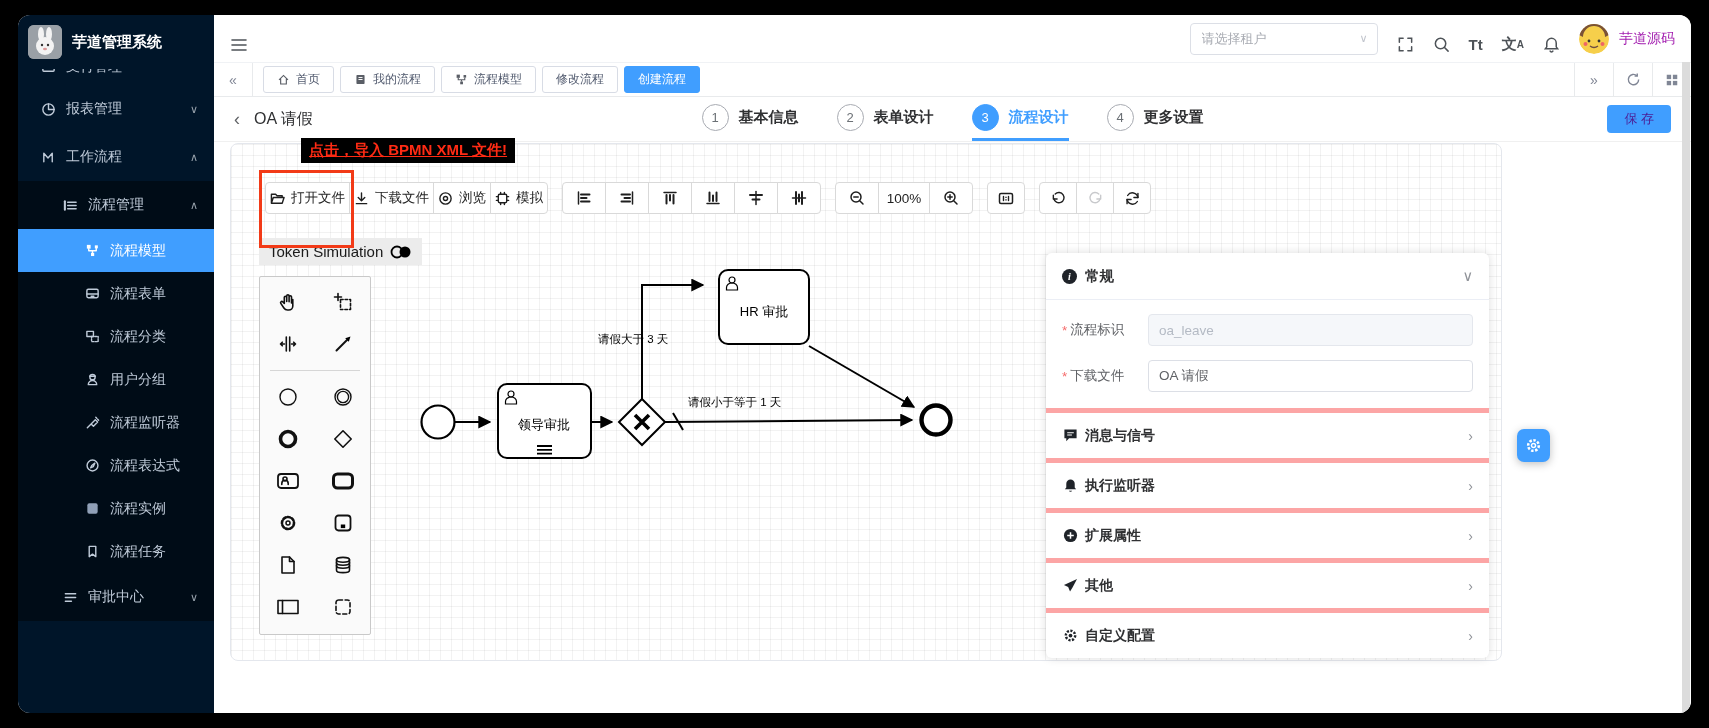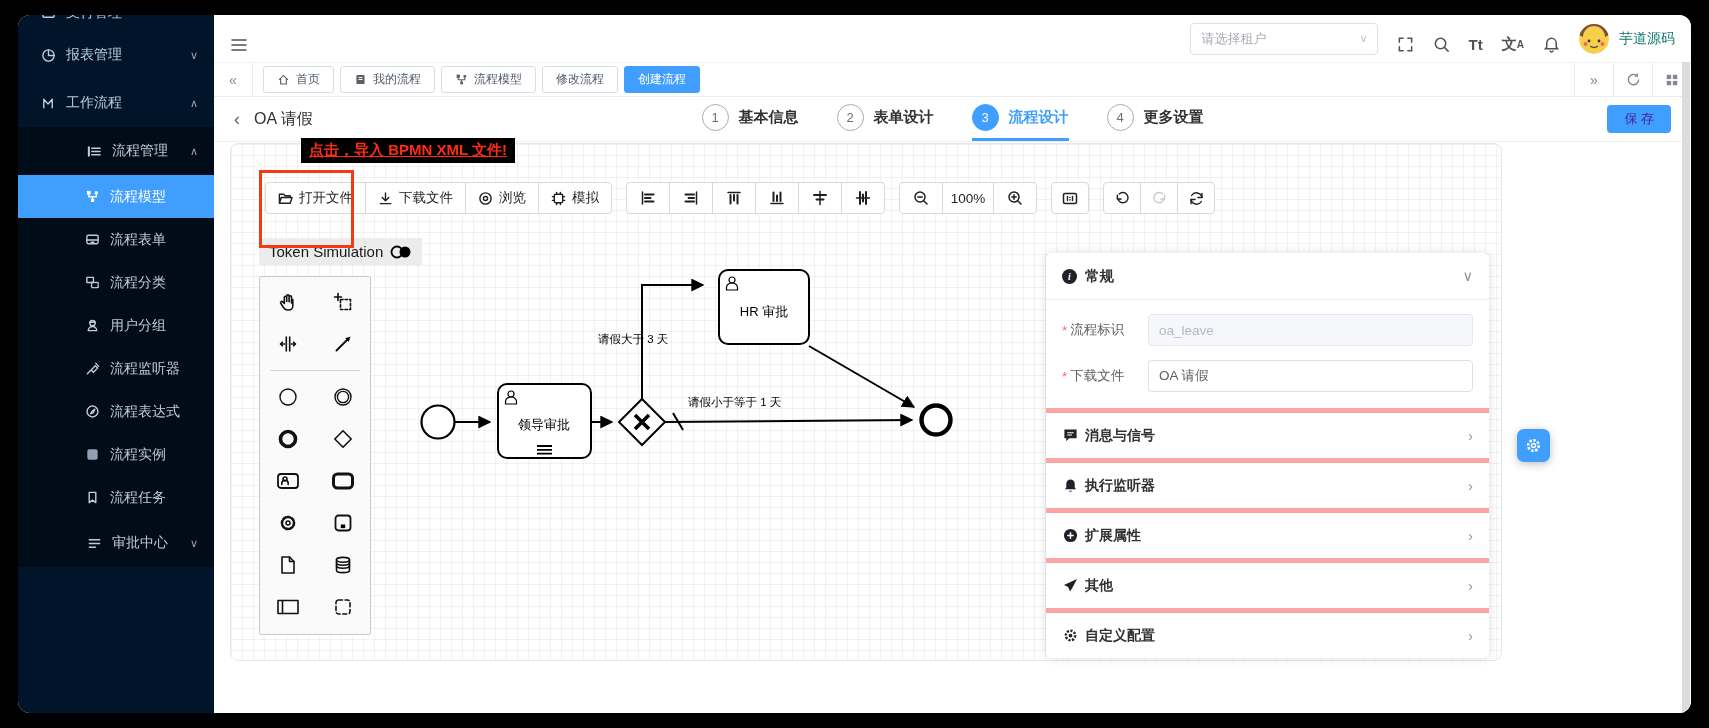--- a/index.html
+++ b/index.html
@@ -10,40 +10,40 @@
   .sidebar{position:absolute;left:0;top:0;width:196px;height:100%;background:#001529;color:#bfcbd9;z-index:3;}
   .logo{display:flex;align-items:center;gap:10px;padding:7px 10px;height:40px;}
   .logo-img{width:34px;height:34px;border-radius:6px;background:#8d939a;flex:0 0 auto;display:flex;align-items:center;justify-content:center;overflow:hidden;}
   .logo-title{color:#fff;font-weight:bold;font-size:15px;white-space:nowrap;}
   .clipwrap{height:16px;overflow:hidden;position:relative;}
   .clipwrap .menu-item{position:absolute;top:-26px;left:0;right:0;}
   .menu-item{height:48px;display:flex;align-items:center;gap:10px;padding:0 16px 0 22px;font-size:14px;cursor:pointer;}
   .menu-item .mi{width:16px;height:16px;flex:0 0 auto;display:inline-flex;align-items:center;justify-content:center;}
   .menu-item .chev{margin-left:auto;font-size:11px;color:#98a3ad;}
   .submenu{background:#000c17;}
-  .menu-item.l2{padding-left:68px;border-radius:9px;}
+  .menu-item.l2{padding-left:44px;border-radius:9px;}
   .menu-item.l3{padding-left:66px;height:43px;}
   .menu-item.active{background:#409eff;color:#fff;}
   .mi svg{stroke:currentColor;fill:none;stroke-width:1.5;stroke-linecap:round;stroke-linejoin:round;}
 
   
   .main{position:absolute;left:196px;top:0;right:0;bottom:0;background:#fff;}
   .topbar{height:47px;display:flex;align-items:center;padding:0 16px;}
   .hamburger svg{stroke:#333;stroke-width:2;}
   .topbar-right{margin-left:auto;display:flex;align-items:center;gap:19px;}
   .tenant{width:168px;height:30px;border:1px solid #dcdfe6;border-radius:4px;display:flex;align-items:center;padding:0 9px;background:#fff;}
   .tenant input{border:none;outline:none;flex:1;font-size:13px;color:#606266;background:transparent;width:10px;font-family:inherit;}
   .tenant input::placeholder{color:#a8abb2;}
   .tenant .chev{color:#c0c4cc;font-size:11px;}
   .ibtn{display:flex;align-items:center;justify-content:center;cursor:pointer;color:#4e5358;margin-top:12px;}
   .ibtn svg{stroke:#4e5358;fill:none;stroke-width:1.6;stroke-linecap:round;}
   .txticon{font-size:15px;font-weight:bold;color:#4e5358;}
   .txticon .sub{font-size:10px;}
   .avatar{width:30px;height:30px;border-radius:50%;overflow:hidden;flex:0 0 auto;}
-  .uname{font-size:14px;color:#0f766e;margin-left:-9px;}
+  .uname{font-size:14px;color:#a21caf;margin-left:-9px;}
 
   .tabbar{height:33px;border-top:1px solid #f0f2f5;border-bottom:1px solid #e8eaec;display:flex;align-items:center;}
   .tseg{width:38px;height:100%;display:flex;align-items:center;justify-content:center;color:#808695;font-size:14px;cursor:pointer;}
   .tseg.l{border-right:1px solid #e8eaec;}
   .tseg.r{border-left:1px solid #e8eaec;}
   .tabs{display:flex;gap:6px;padding:0 10px;flex:1;}
   .tab{height:25px;padding:0 13px;border:1px solid #d8dce5;border-radius:3px;display:flex;align-items:center;gap:6px;font-size:12px;color:#515a6e;background:#fff;cursor:pointer;white-space:nowrap;}
   .tab svg{stroke:#5a5e66;fill:none;stroke-width:1.4;}
   .tab.active{background:#409eff;border-color:#409eff;color:#fff;}
   .tseg svg{stroke:#808695;fill:none;stroke-width:1.5;}
@@ -59,21 +59,21 @@
   .step.active .step-num{background:#409eff;border-color:#409eff;color:#fff;}
   .step.active .step-label{color:#409eff;}
   .save-btn{margin-left:auto;background:#409eff;color:#4c1d95;border:none;border-radius:4px;height:28px;padding:0 17px;font-size:13px;cursor:pointer;font-family:inherit;}
 
   .content{position:absolute;top:126px;left:0;right:0;bottom:0;}
   .card{position:absolute;left:16px;top:2px;width:1270px;height:516px;border:1px solid #e4e7ed;border-radius:8px;background-color:#fff;
     background-image:linear-gradient(rgba(0,0,0,.05) 1px,transparent 1px),linear-gradient(90deg,rgba(0,0,0,.05) 1px,transparent 1px);
     background-size:11px 11px;}
   .toolbar{position:absolute;left:34px;top:38px;display:flex;gap:14px;z-index:2;}
   .bgroup{display:flex;}
-  .tbtn{height:32px;border:1px solid #d9d9d9;background:#fff;display:flex;align-items:center;gap:6px;padding:0 12px;font-size:13.5px;color:#1f1f1f;margin-left:-1px;cursor:pointer;font-family:inherit;}
+  .tbtn{height:32px;border:1px solid #d9d9d9;background:#fff;display:flex;align-items:center;gap:6px;padding:0 4px;font-size:13.5px;color:#1f1f1f;margin-left:-1px;cursor:pointer;font-family:inherit;}
   .bgroup .tbtn:first-child{border-radius:4px 0 0 4px;margin-left:0;}
   .bgroup .tbtn:last-child{border-radius:0 4px 4px 0;}
   .bgroup .tbtn.only{border-radius:4px;}
   .tbtn.iconly{width:44px;padding:0;justify-content:center;}
   .tbtn svg{stroke:#1f1f1f;fill:none;stroke-width:1.5;stroke-linecap:round;stroke-linejoin:round;}
   .tbtn.disabled svg{stroke:#c8c9cc;}
 
   .redbox{position:absolute;left:28px;top:26px;width:89px;height:72px;border:3px solid #f23a17;z-index:5;}
   .anno{position:absolute;left:70px;top:-6px;height:25px;background:#000;color:#ff2b14;font-weight:bold;font-size:15px;display:flex;align-items:center;padding:0 8px;z-index:6;white-space:nowrap;text-decoration:underline;}
 
@@ -103,20 +103,34 @@
 
   .gearfab{position:absolute;left:1303px;top:288px;width:33px;height:33px;background:#409eff;border-radius:7px;display:flex;align-items:center;justify-content:center;box-shadow:0 2px 8px rgba(0,0,0,.25);z-index:6;cursor:pointer;}
   .scrollstrip{position:absolute;right:1px;top:47px;bottom:0;width:8px;background:#dcdcdc;z-index:7;}
 </style>
 </head>
 <body>
 
 <div class="app">
 
   <div class="sidebar">
+    <div class="logo">
+      <span class="logo-img">
+        <svg width="34" height="34" viewBox="0 0 34 34">
+            <rect width="34" height="34" fill="#9aa0a6"></rect>
+            <ellipse cx="13" cy="9" rx="3" ry="7" fill="#f3f3f3"></ellipse>
+            <ellipse cx="21" cy="9" rx="3" ry="7" fill="#f3f3f3"></ellipse>
+            <circle cx="17" cy="21" r="9" fill="#f3f3f3"></circle>
+            <circle cx="14" cy="20" r="1.2" fill="#333"></circle>
+            <circle cx="20" cy="20" r="1.2" fill="#333"></circle>
+            <ellipse cx="17" cy="24" rx="2" ry="1.2" fill="#d99"></ellipse>
+          </svg>
+      </span>
+      <span class="logo-title">芋道管理系统</span>
+    </div>
 
     <div class="clipwrap">
       <div class="menu-item">
         <span class="mi">
             <svg width="15" height="15" viewBox="0 0 16 16">
               <rect x="2" y="4" width="12" height="8" rx="1"></rect>
               <path d="M2 7 H14"></path>
             </svg>
           </span>
         <span>支付管理</span>

